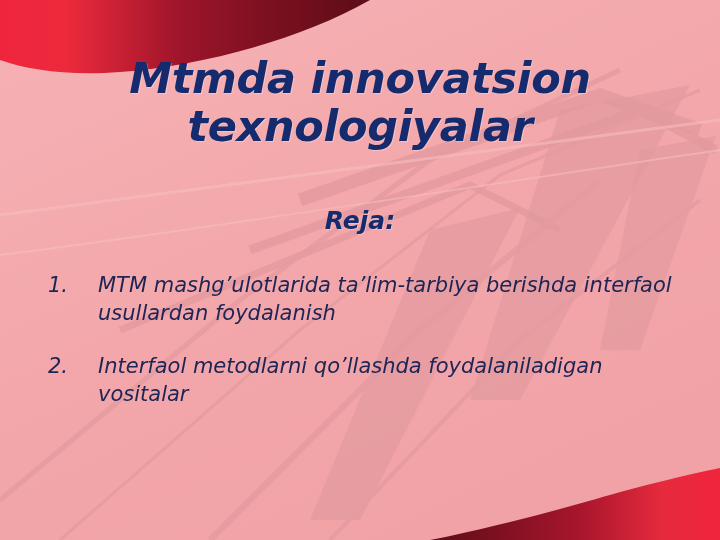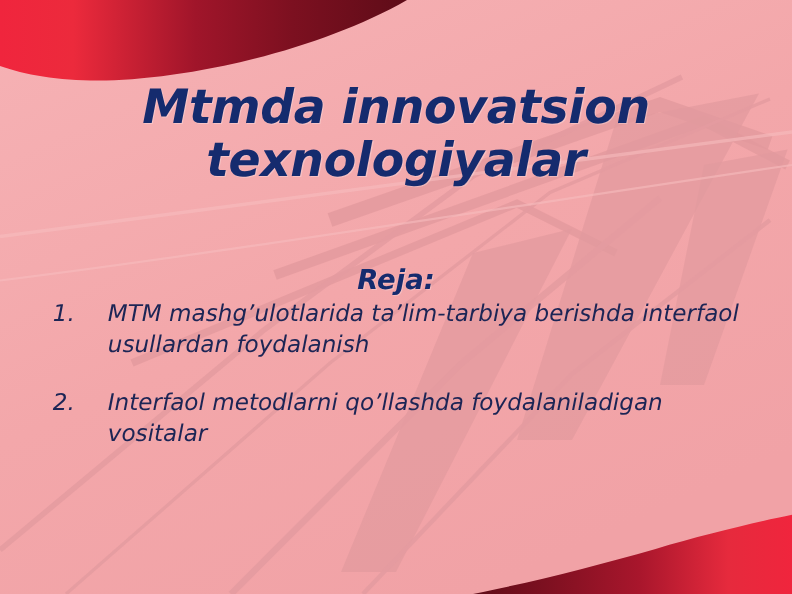--- a/index.html
+++ b/index.html
@@ -29,21 +29,21 @@
   
   .content {
     position: absolute;
     inset: 0;
     z-index: 5;
   }
 
   .slide-title {
     position: absolute;
     left: 40px;
-    top: 74px;
+    top: 54px;
     width: 640px;
     text-align: center;
     font-size: 43px;
     line-height: 1.12;
     font-weight: bold;
     font-style: italic;
     color: #152b6e;
     letter-spacing: -0.3px;
     text-shadow: 1px 1px 0 rgba(255,255,255,0.28);
   }
@@ -52,21 +52,20 @@
     position: absolute;
     left: 40px;
     top: 206px;
     width: 640px;
     text-align: center;
     font-size: 25px;
     font-weight: bold;
     font-style: italic;
     color: #152b6e;
     text-shadow: 1px 1px 0 rgba(255,255,255,0.25);
-    margin-top: 34px;
   }
 
   .agenda {
     position: absolute;
     left: 48px;
     top: 272px;
     width: 636px;
   }
   .agenda-item {
     display: flex;

